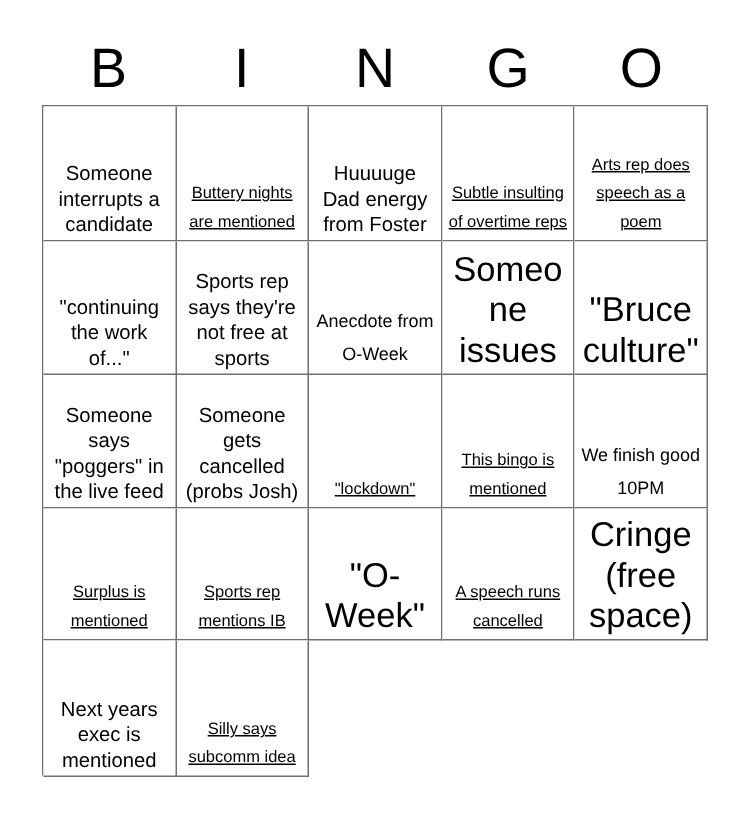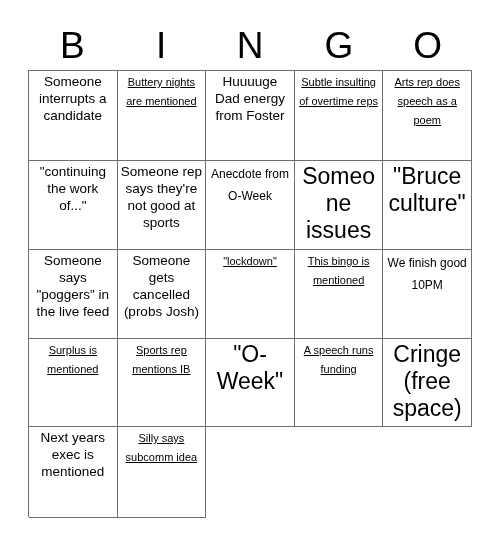--- a/index.html
+++ b/index.html
@@ -55,21 +55,21 @@
     grid-template-rows: 90px 89px 89px 88px 91px;
     border-top: 1.5px solid #6f6f6f;
     border-left: 1.5px solid #6f6f6f;
     background: #ffffff;
   }
   .bingo-cell {
     box-sizing: border-box;
     border-right: 1.5px solid #6f6f6f;
     border-bottom: 1.5px solid #6f6f6f;
     display: flex;
-    align-items: flex-start;
+    align-items: flex-end;
     justify-content: center;
     text-align: center;
     padding: 2px 3px;
     background: #ffffff;
     overflow: hidden;
   }
   .cell-text {
     display: block;
     width: 100%;
     text-align: center;
@@ -112,21 +112,21 @@
       <div class="bingo-cell">
         <span class="cell-text fs-md">Subtle insulting of overtime reps</span>
       </div>
       <div class="bingo-cell">
         <span class="cell-text fs-md">Arts rep does speech as a poem</span>
       </div>
       <div class="bingo-cell">
         <span class="cell-text fs-sm">"continuing the work of..."</span>
       </div>
       <div class="bingo-cell">
-        <span class="cell-text fs-sm">Someone rep says they're not good at sports</span>
+        <span class="cell-text fs-sm">Sports rep says they're not free at sports</span>
       </div>
       <div class="bingo-cell">
         <span class="cell-text fs-lg">Anecdote from O-Week</span>
       </div>
       <div class="bingo-cell">
         <span class="cell-text fs-xl">Someone issues</span>
       </div>
       <div class="bingo-cell">
         <span class="cell-text fs-xl">"Bruce culture"</span>
       </div>
@@ -148,21 +148,21 @@
       <div class="bingo-cell">
         <span class="cell-text fs-md">Surplus is mentioned</span>
       </div>
       <div class="bingo-cell">
         <span class="cell-text fs-md">Sports rep mentions IB</span>
       </div>
       <div class="bingo-cell">
         <span class="cell-text fs-xl">"O-Week"</span>
       </div>
       <div class="bingo-cell">
-        <span class="cell-text fs-md">A speech runs funding</span>
+        <span class="cell-text fs-md">A speech runs cancelled</span>
       </div>
       <div class="bingo-cell">
         <span class="cell-text fs-xl">Cringe (free space)</span>
       </div>
       <div class="bingo-cell">
         <span class="cell-text fs-sm">Next years exec is mentioned</span>
       </div>
       <div class="bingo-cell">
         <span class="cell-text fs-md">Silly says subcomm idea</span>
       </div>

